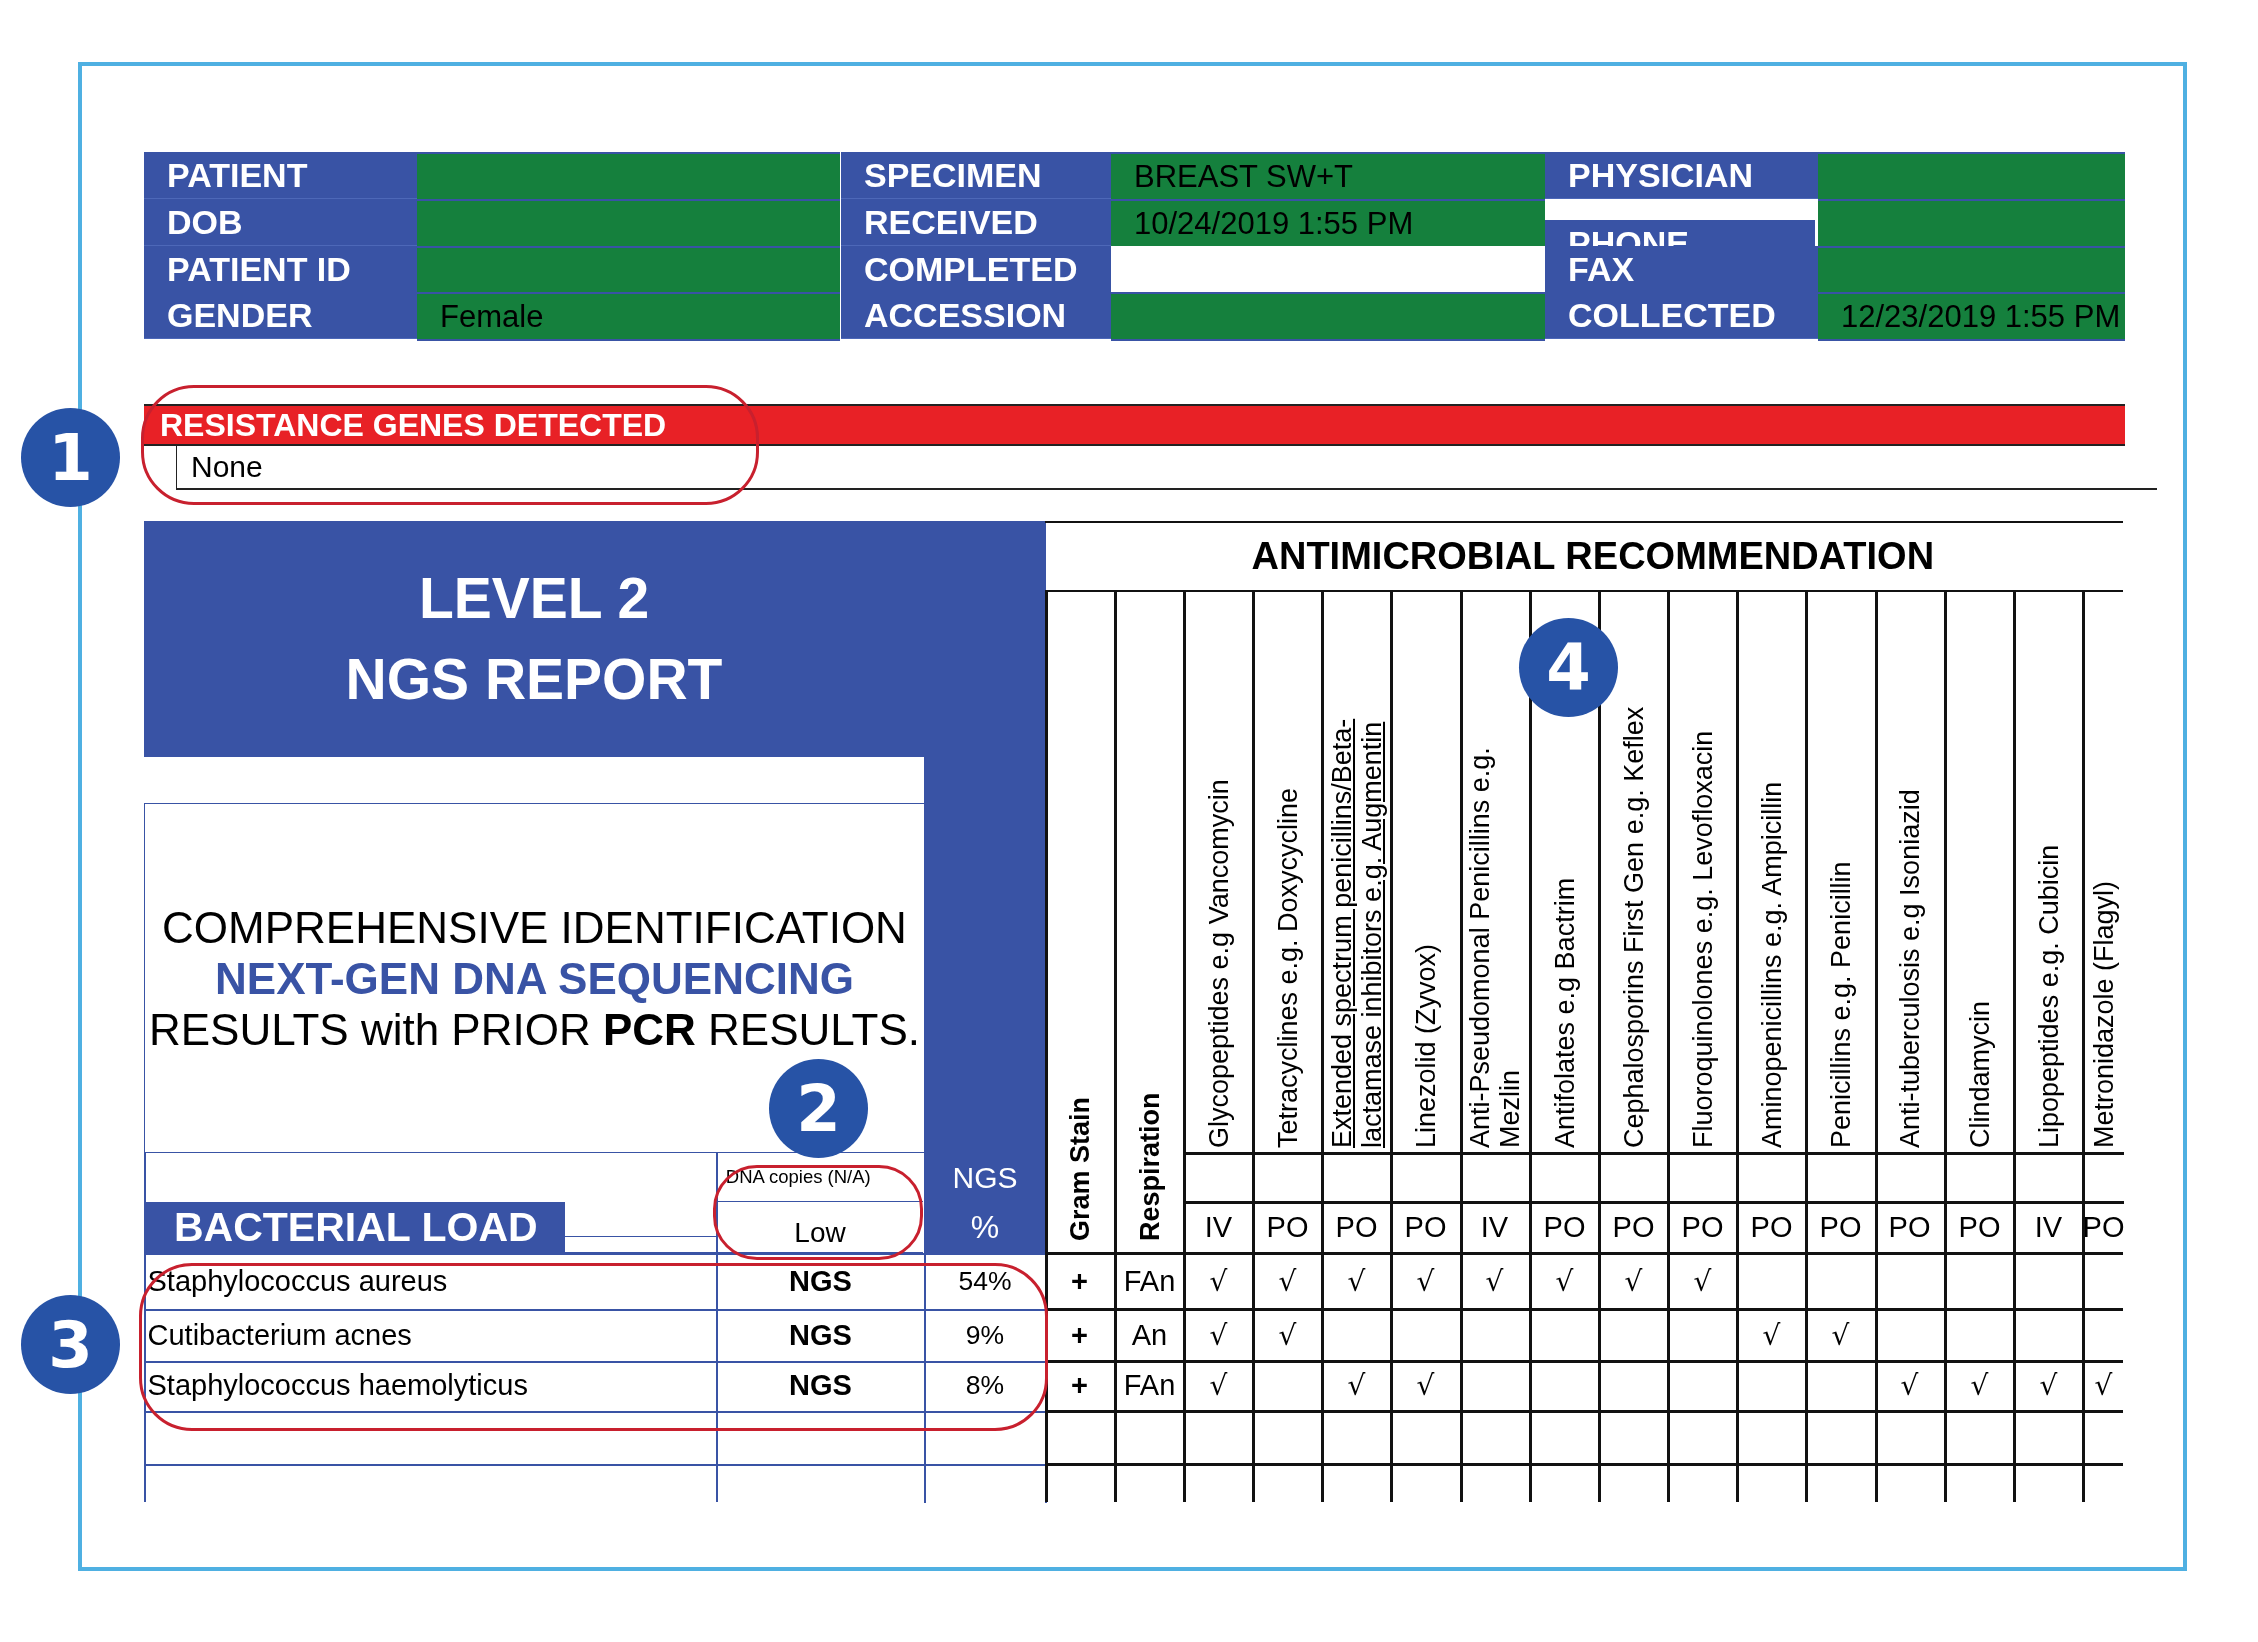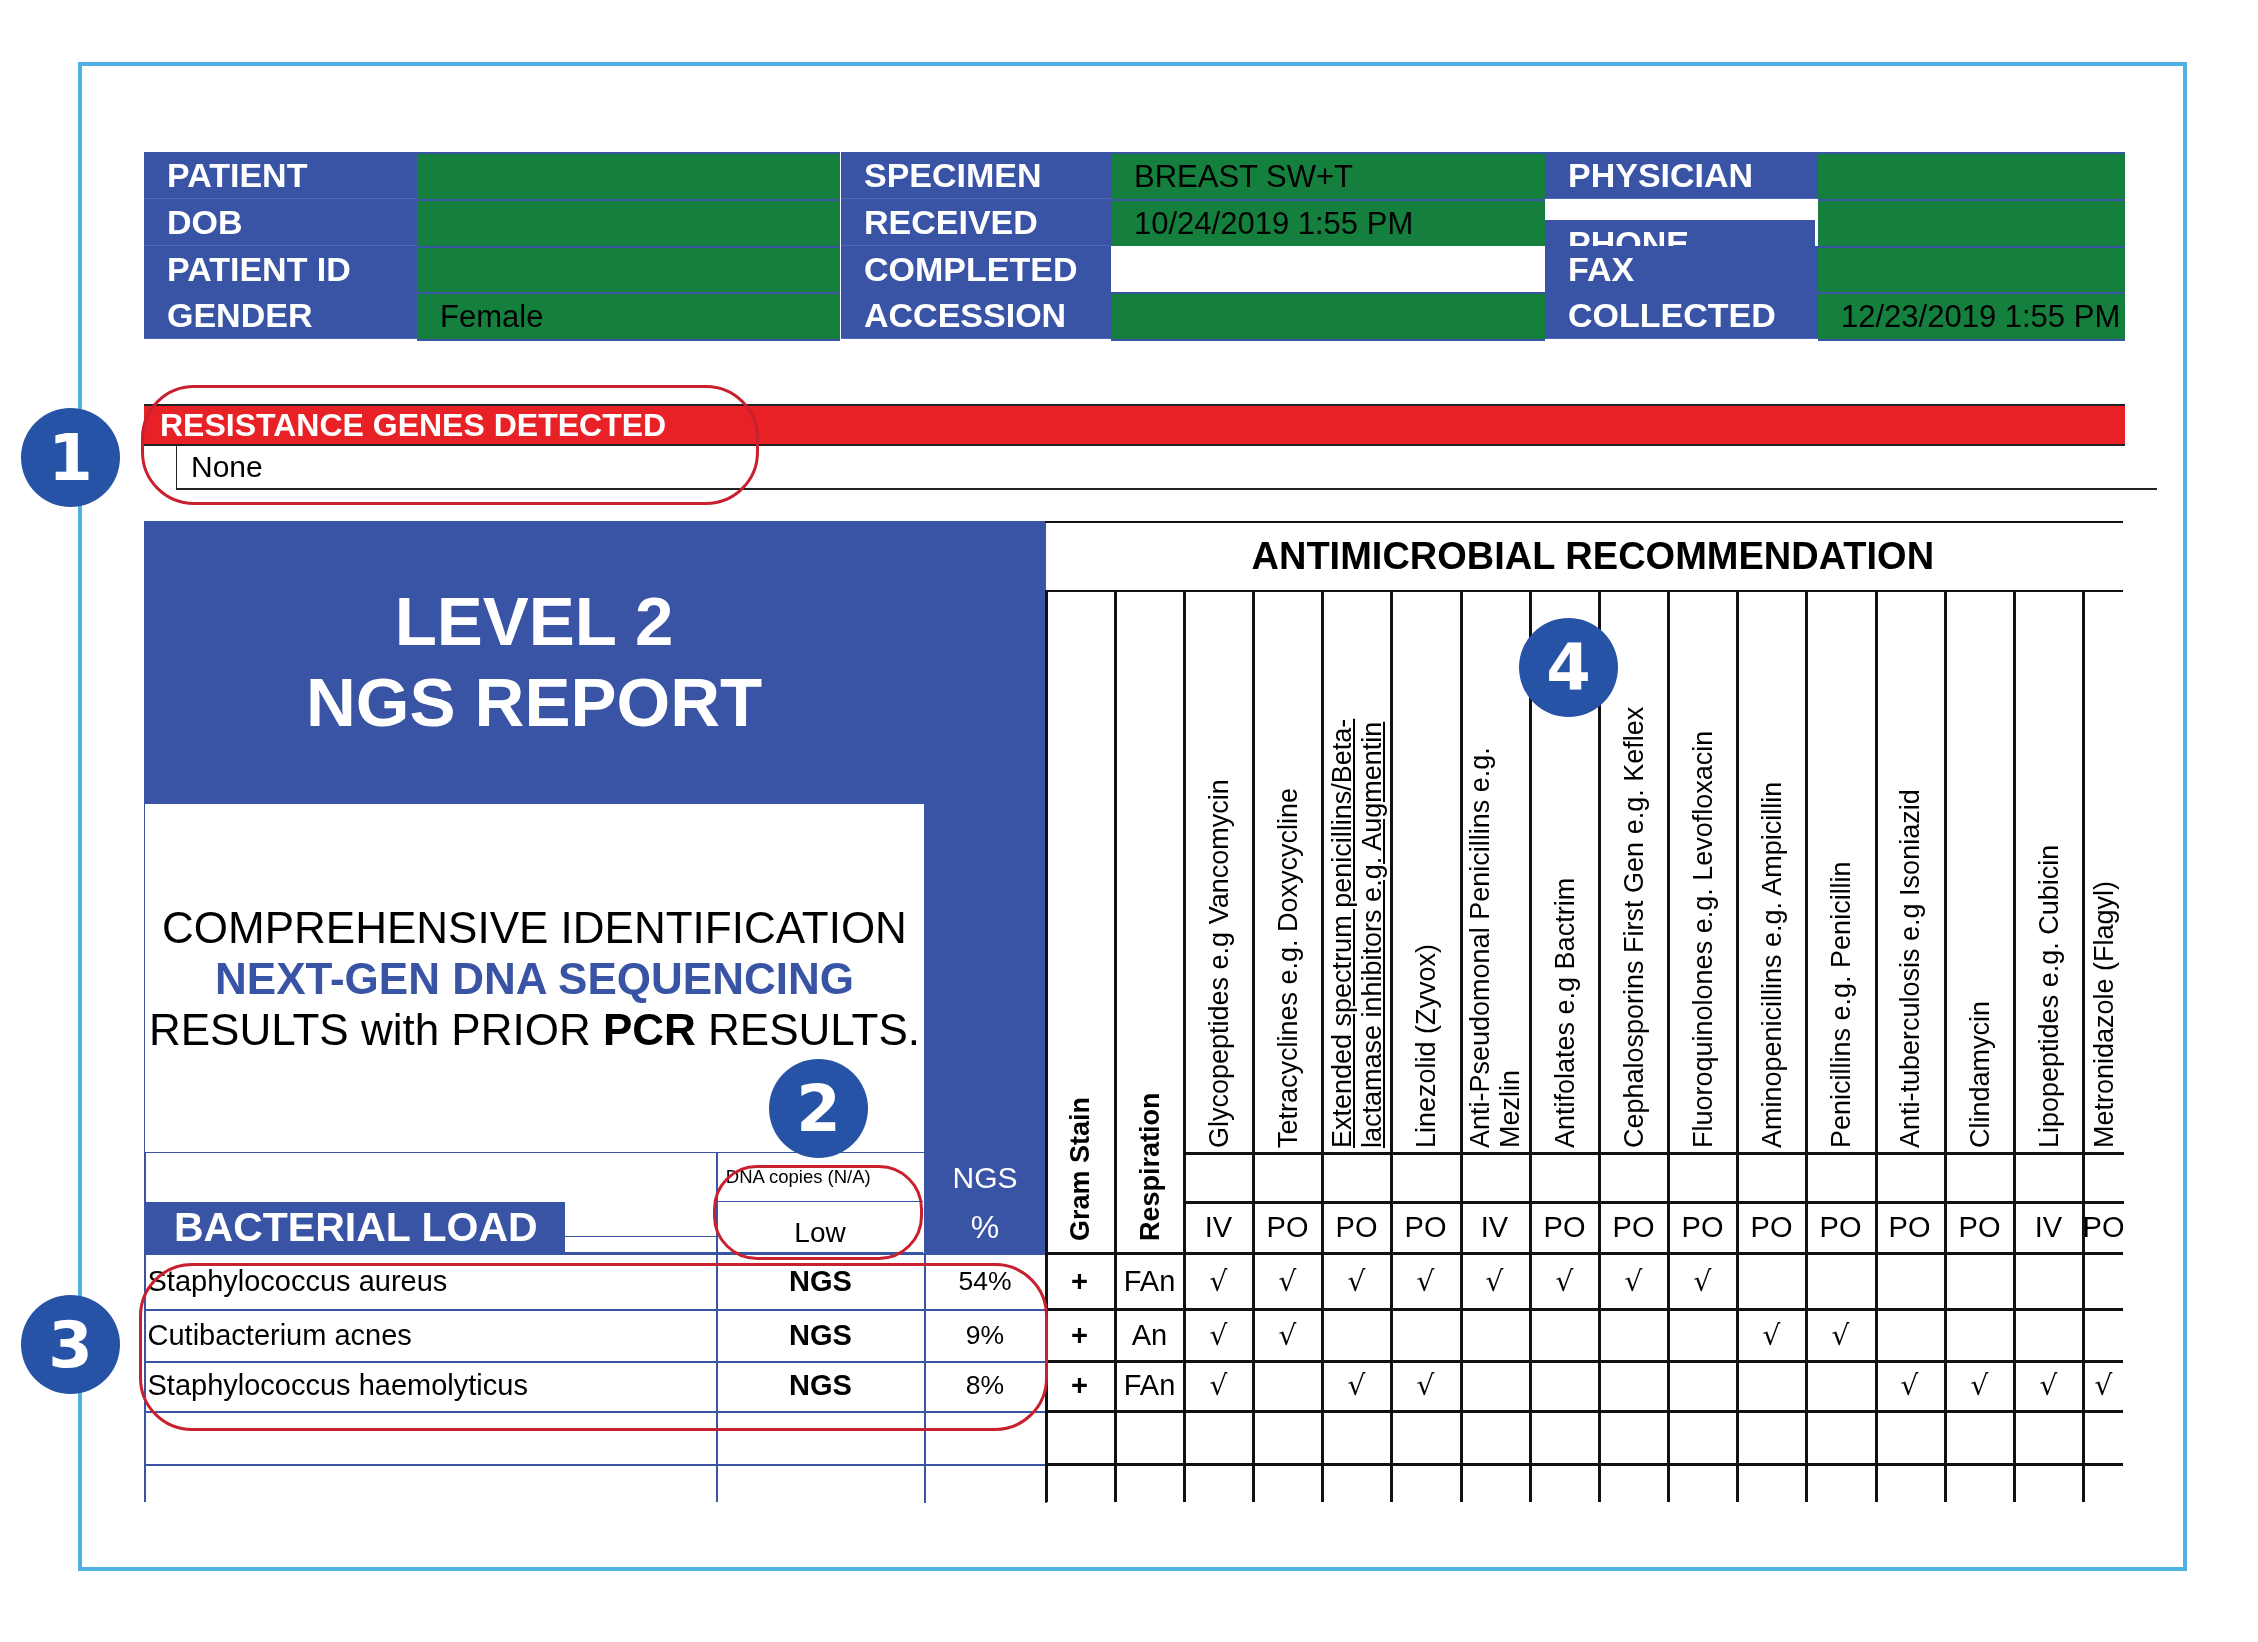--- a/index.html
+++ b/index.html
@@ -13,21 +13,21 @@
   .hlabel { background:#3953a5; color:#fff; font-weight:bold; font-size:34px; padding-left:23px; border-bottom:0.9px solid #4d68b8; }
   .hval { background:#15803d; font-size:31px; padding-left:23px; border-top:2.6px solid #3953a5; }
   .hval.last { border-bottom:2.6px solid #3953a5; }
 
   
   .res-bar { left:144px; top:404px; width:1981px; height:42px; background:#e82126; border-top:2.6px solid #222; border-bottom:2.6px solid #222; color:#fff; font-weight:bold; font-size:32px; padding-left:16px; display:flex; align-items:center; }
   .res-val { left:144px; top:446px; width:1981px; height:44px; border-left:1.8px solid #222; border-bottom:2.6px solid #222; font-size:30px; padding-left:14px; display:flex; align-items:center;margin-left:32px; }
 
   
   .blue { background:#3953a5; }
-  .title-block { left:144px; top:521px; width:780px; height:282px; color:#fff; font-weight:bold; font-size:69px; text-align:center; line-height:81px; display:flex; flex-direction:column; justify-content:center; }
+  .title-block { left:144px; top:521px; width:780px; height:236px; color:#fff; font-weight:bold; font-size:57px; text-align:center; line-height:81px; display:flex; flex-direction:column; justify-content:center; }
   .white-box { left:144px; top:803px; width:780px; height:350px; border:1.8px solid #3953a5; border-right:none; text-align:center; display:flex; flex-direction:column; justify-content:center; font-size:44px; line-height:51px; }
   .white-box .blueTxt { color:#3953a5; font-weight:bold; }
   .ngs-col { left:924px; top:521px; width:122px; height:732px; }
   .complete-row { left:144px; top:1188px; width:573px; height:49px; border-left:1.8px solid #3953a5; border-bottom:1.8px solid #3953a5; font-weight:bold; font-size:20px; display:flex; align-items:center; padding-left:11px; }
   .dna-cell { left:716px; top:1153px; width:207px; height:49px; border-left:1.8px solid #3953a5; border-bottom:1.8px solid #3953a5; font-size:18.5px; display:flex; align-items:center; padding-left:8.8px; }
   .ngs-head { left:924px; top:1153px; width:122px; height:49px; color:#fff; font-size:30px; display:flex; align-items:center; justify-content:center; }
   .bl-blue { left:144px; top:1202px; width:421px; height:51px; color:#fff; font-weight:bold; font-size:41px; display:flex; align-items:center; padding-left:30px; }
   .bl-white { left:565px; top:1202px; width:152px; height:51px; border-bottom:1.8px solid #3953a5; }
   .low-cell { left:716px; top:1202px; width:207px; height:51px; border-left:1.8px solid #3953a5; border-bottom:1.8px solid #3953a5; font-size:28px; display:flex; align-items:flex-end; justify-content:center; padding-bottom:3.5px; }
   .pct-head { left:924px; top:1202px; width:122px; height:51px; color:#fff; font-size:32px; display:flex; align-items:center; justify-content:center; }

